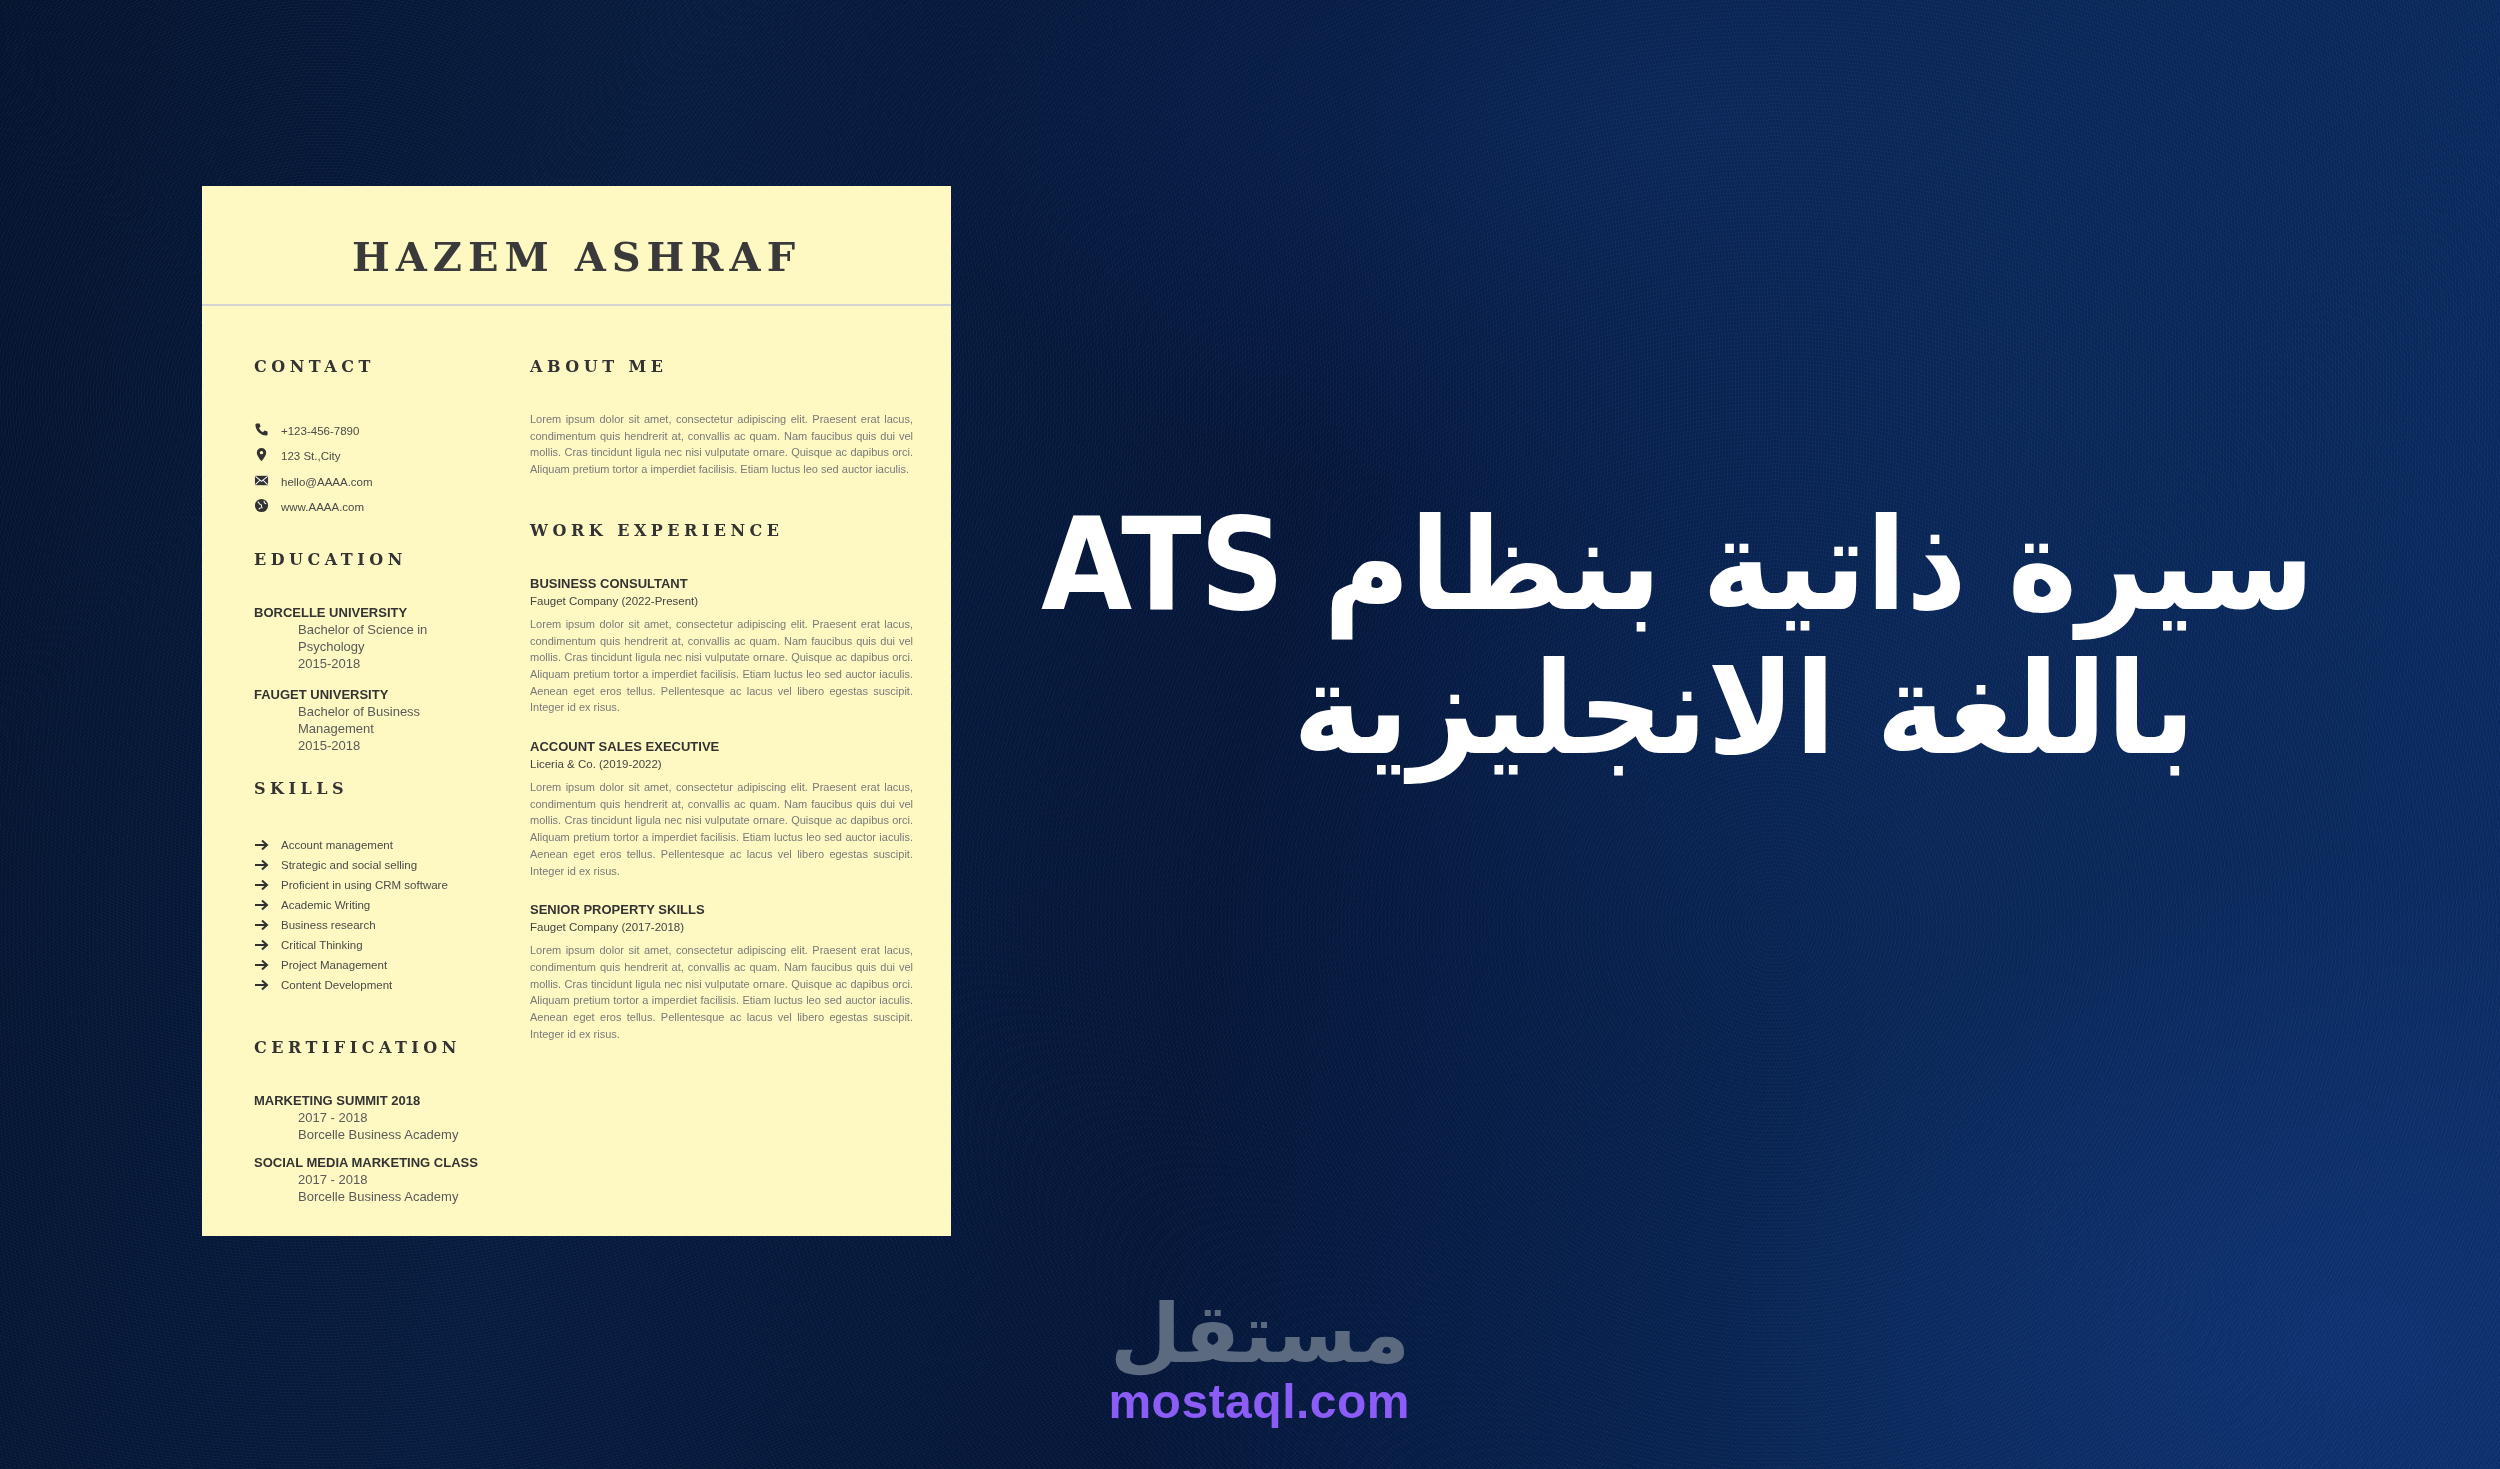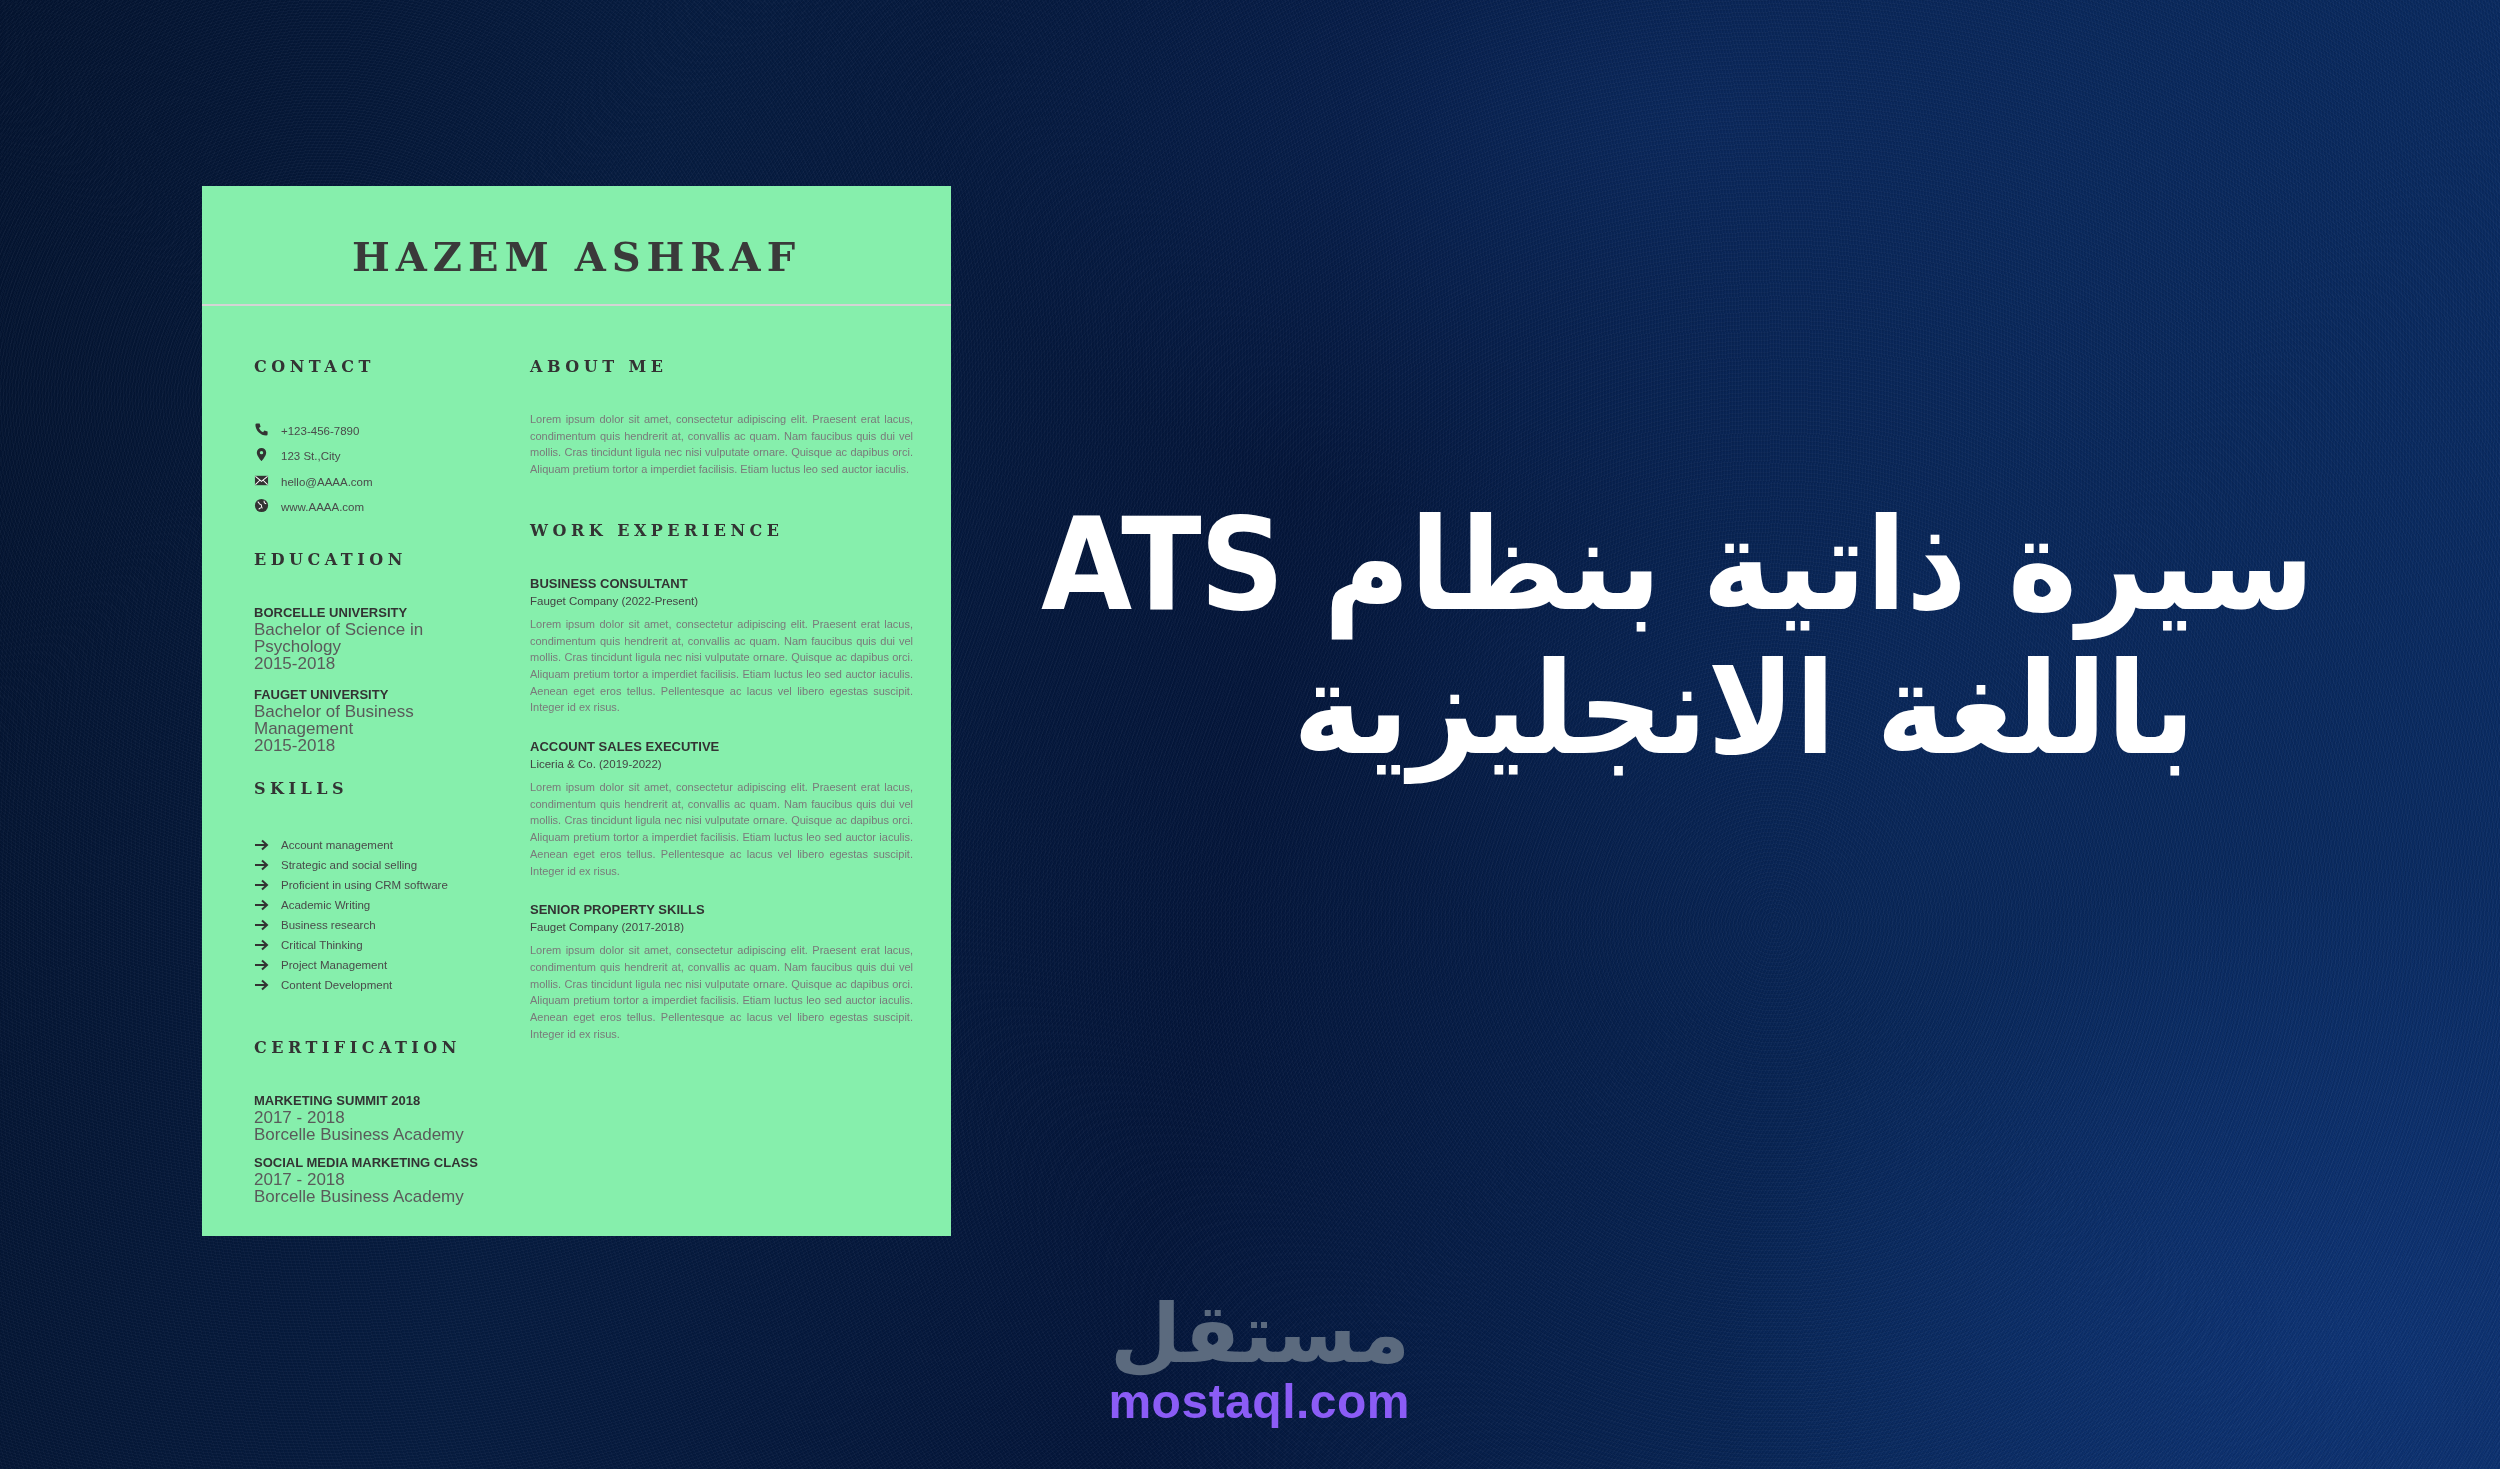--- a/index.html
+++ b/index.html
@@ -18,42 +18,42 @@
       background-image:
         repeating-radial-gradient(circle at 13% 27%, rgba(255,255,255,0.025) 0 1px, rgba(0,0,0,0.03) 1px 2px, transparent 2px 3px),
         repeating-radial-gradient(circle at 71% 63%, rgba(0,0,0,0.04) 0 1px, rgba(255,255,255,0.02) 1px 2px, transparent 2px 4px);
       pointer-events: none;
     }
 
     
     .resume {
       position: absolute; left: 202px; top: 186px;
       width: 749px; height: 1050px;
-      background: #86efac;
+      background: #fef9c3;
       color: #3a3a3a;
     }
     .resume-header {
       height: 120px; border-bottom: 2px solid #d4d4d4;
       display: flex; align-items: center; justify-content: center;
       padding-top: 22px;
     }
     .resume-name {
       font-family: "DejaVu Serif", "Liberation Serif", serif;
       font-weight: bold; font-size: 40px; letter-spacing: 6px;
       color: #3a3a3a;
     }
     .col-left { position: absolute; left: 52px; top: 170px; width: 230px; }
     .col-right { position: absolute; left: 328px; top: 170px; width: 383px; }
 
     .sec-title {
       font-family: "DejaVu Serif", "Liberation Serif", serif;
       font-weight: bold; font-size: 16px; letter-spacing: 4.5px;
       color: #333; height: 22px; line-height: 22px;
     }
-    .small { font-size: 17px; line-height: 17px; color: #5a5a5a; }
+    .small { font-size: 13px; line-height: 17px; color: #5a5a5a; margin-left: 44px; }
     .bold-item { font-size: 13px; line-height: 17px; font-weight: bold; color: #333; }
     .para {
       font-size: 11px; line-height: 16.7px; color: #7a7a7a; text-align: justify;
     }
 
     
     .contact-list { margin-top: 33px; }
     .contact-row { display: flex; align-items: flex-end; height: 25.5px; }
     .contact-row svg { width: 15px; height: 15px; margin-right: 12px; flex: 0 0 15px; }
     .contact-row span { font-size: 11.5px; color: #4a4a4a; }

